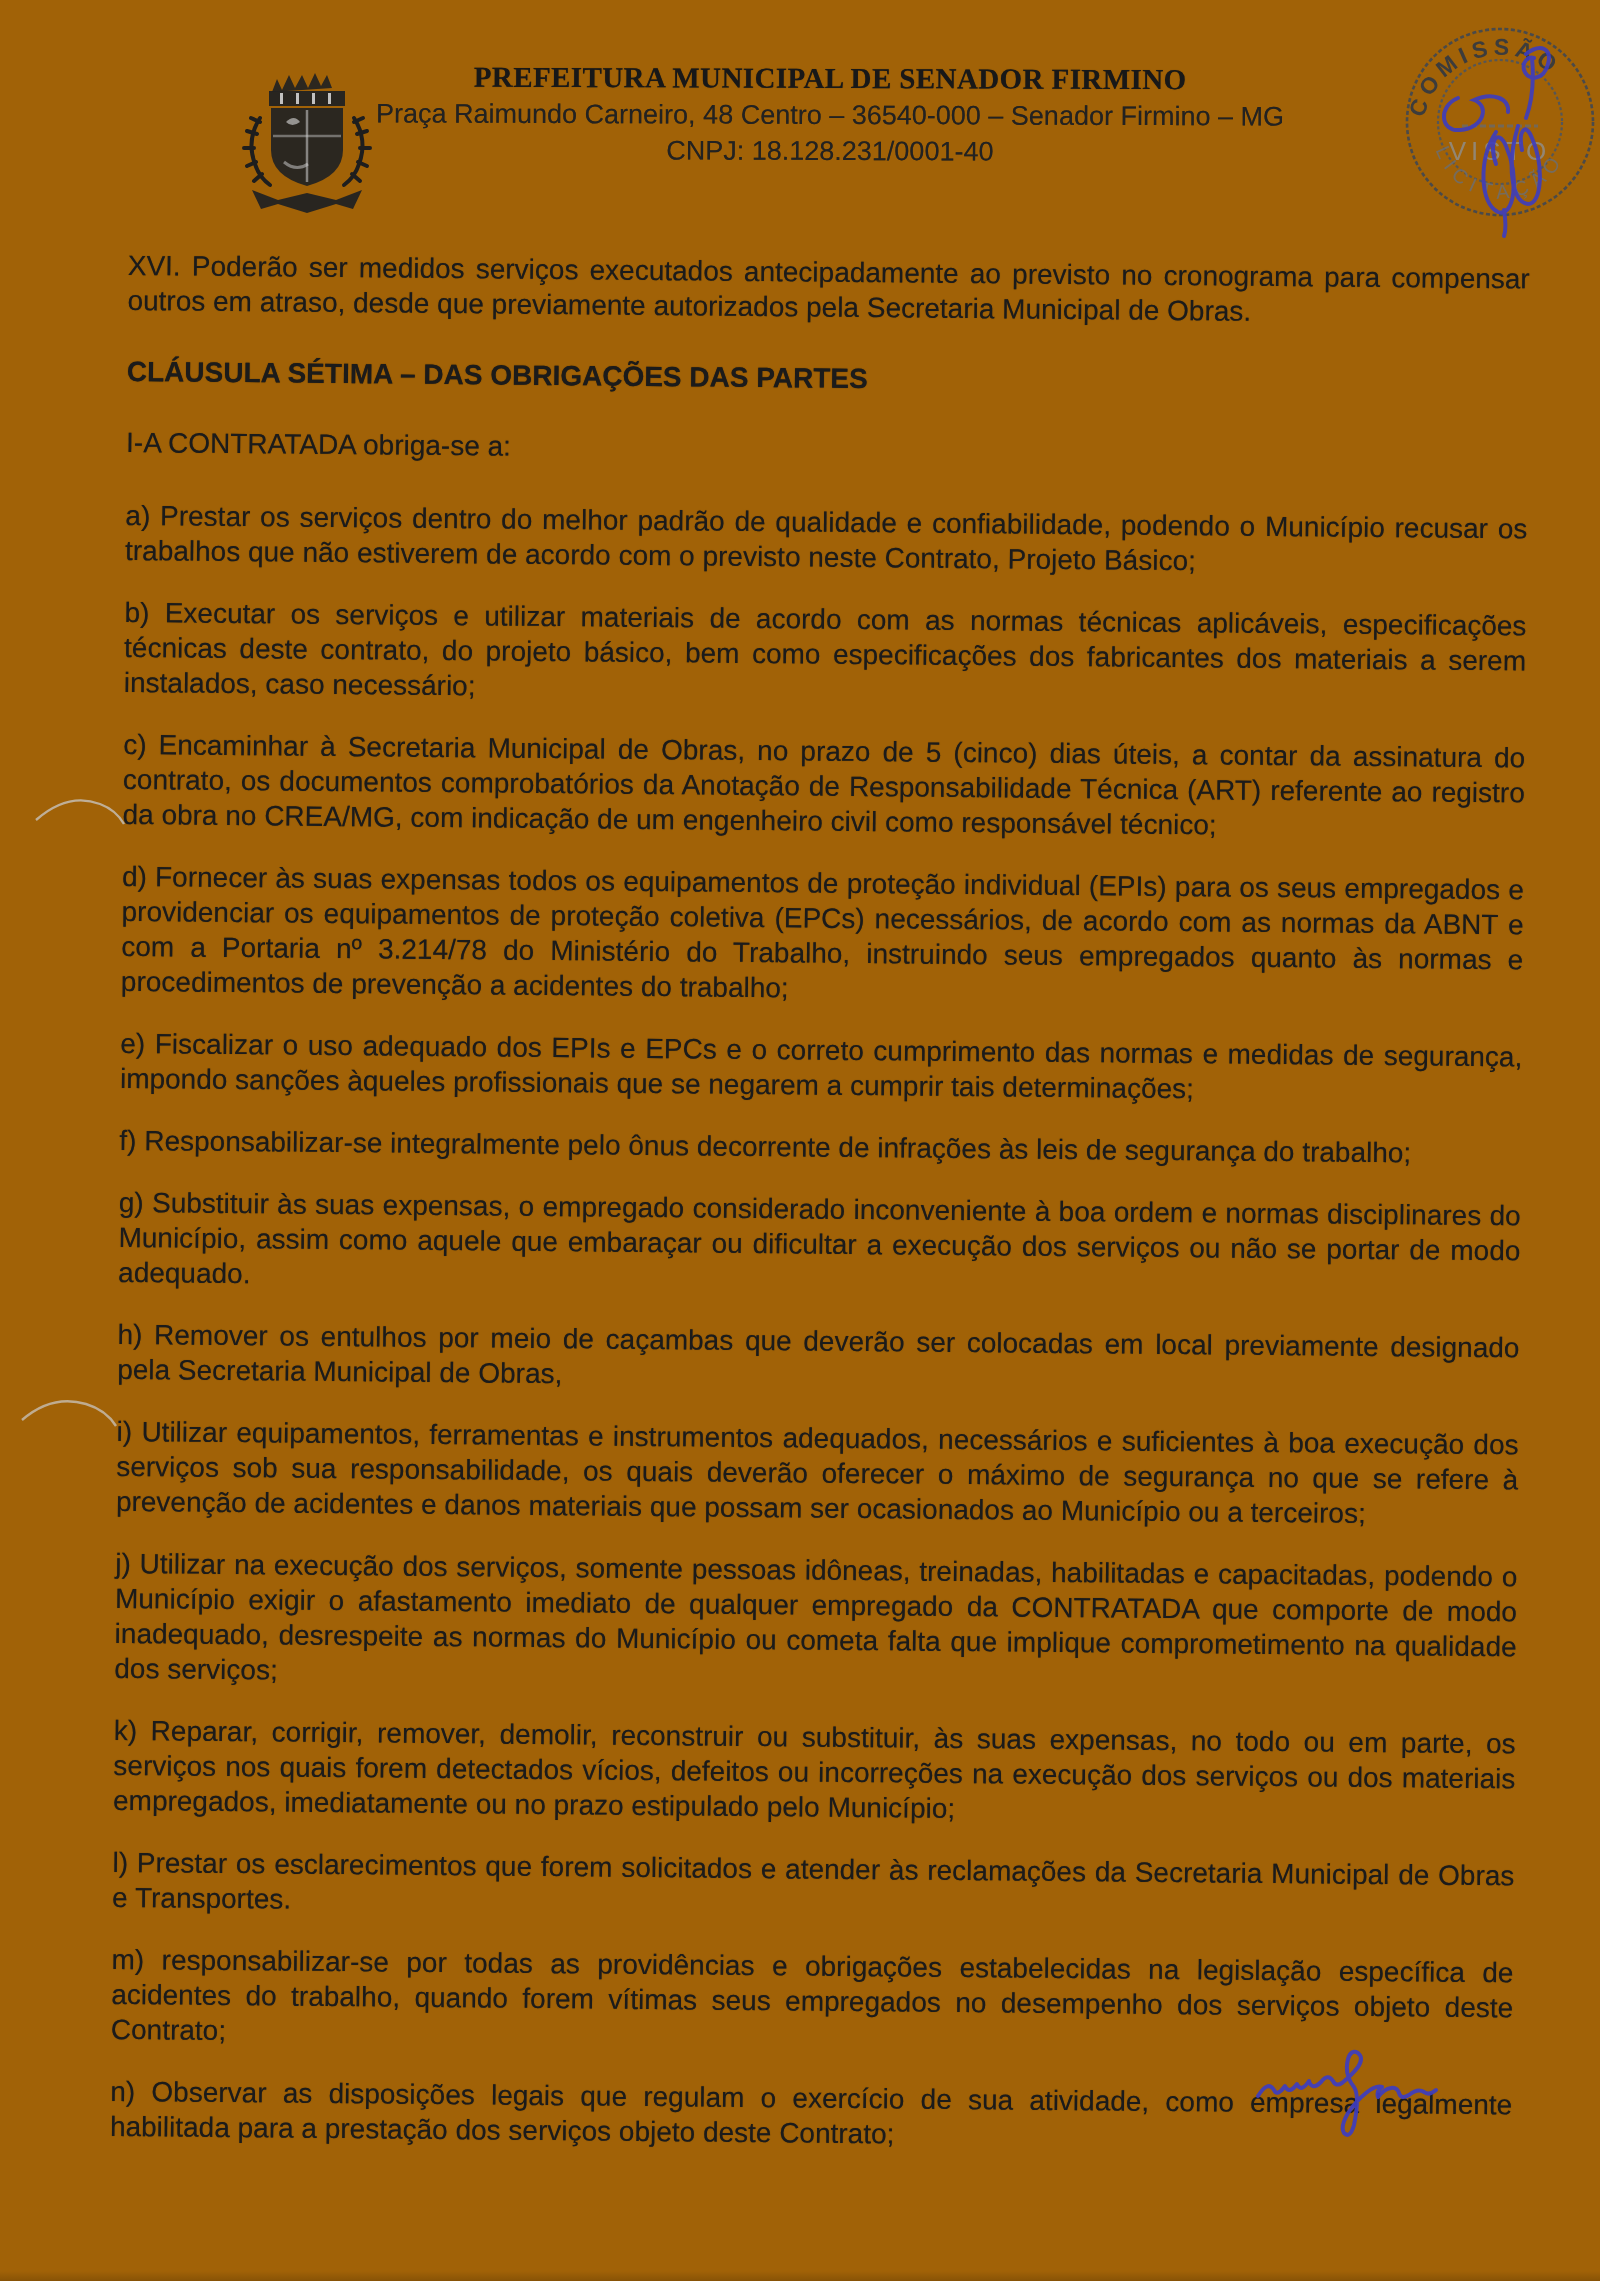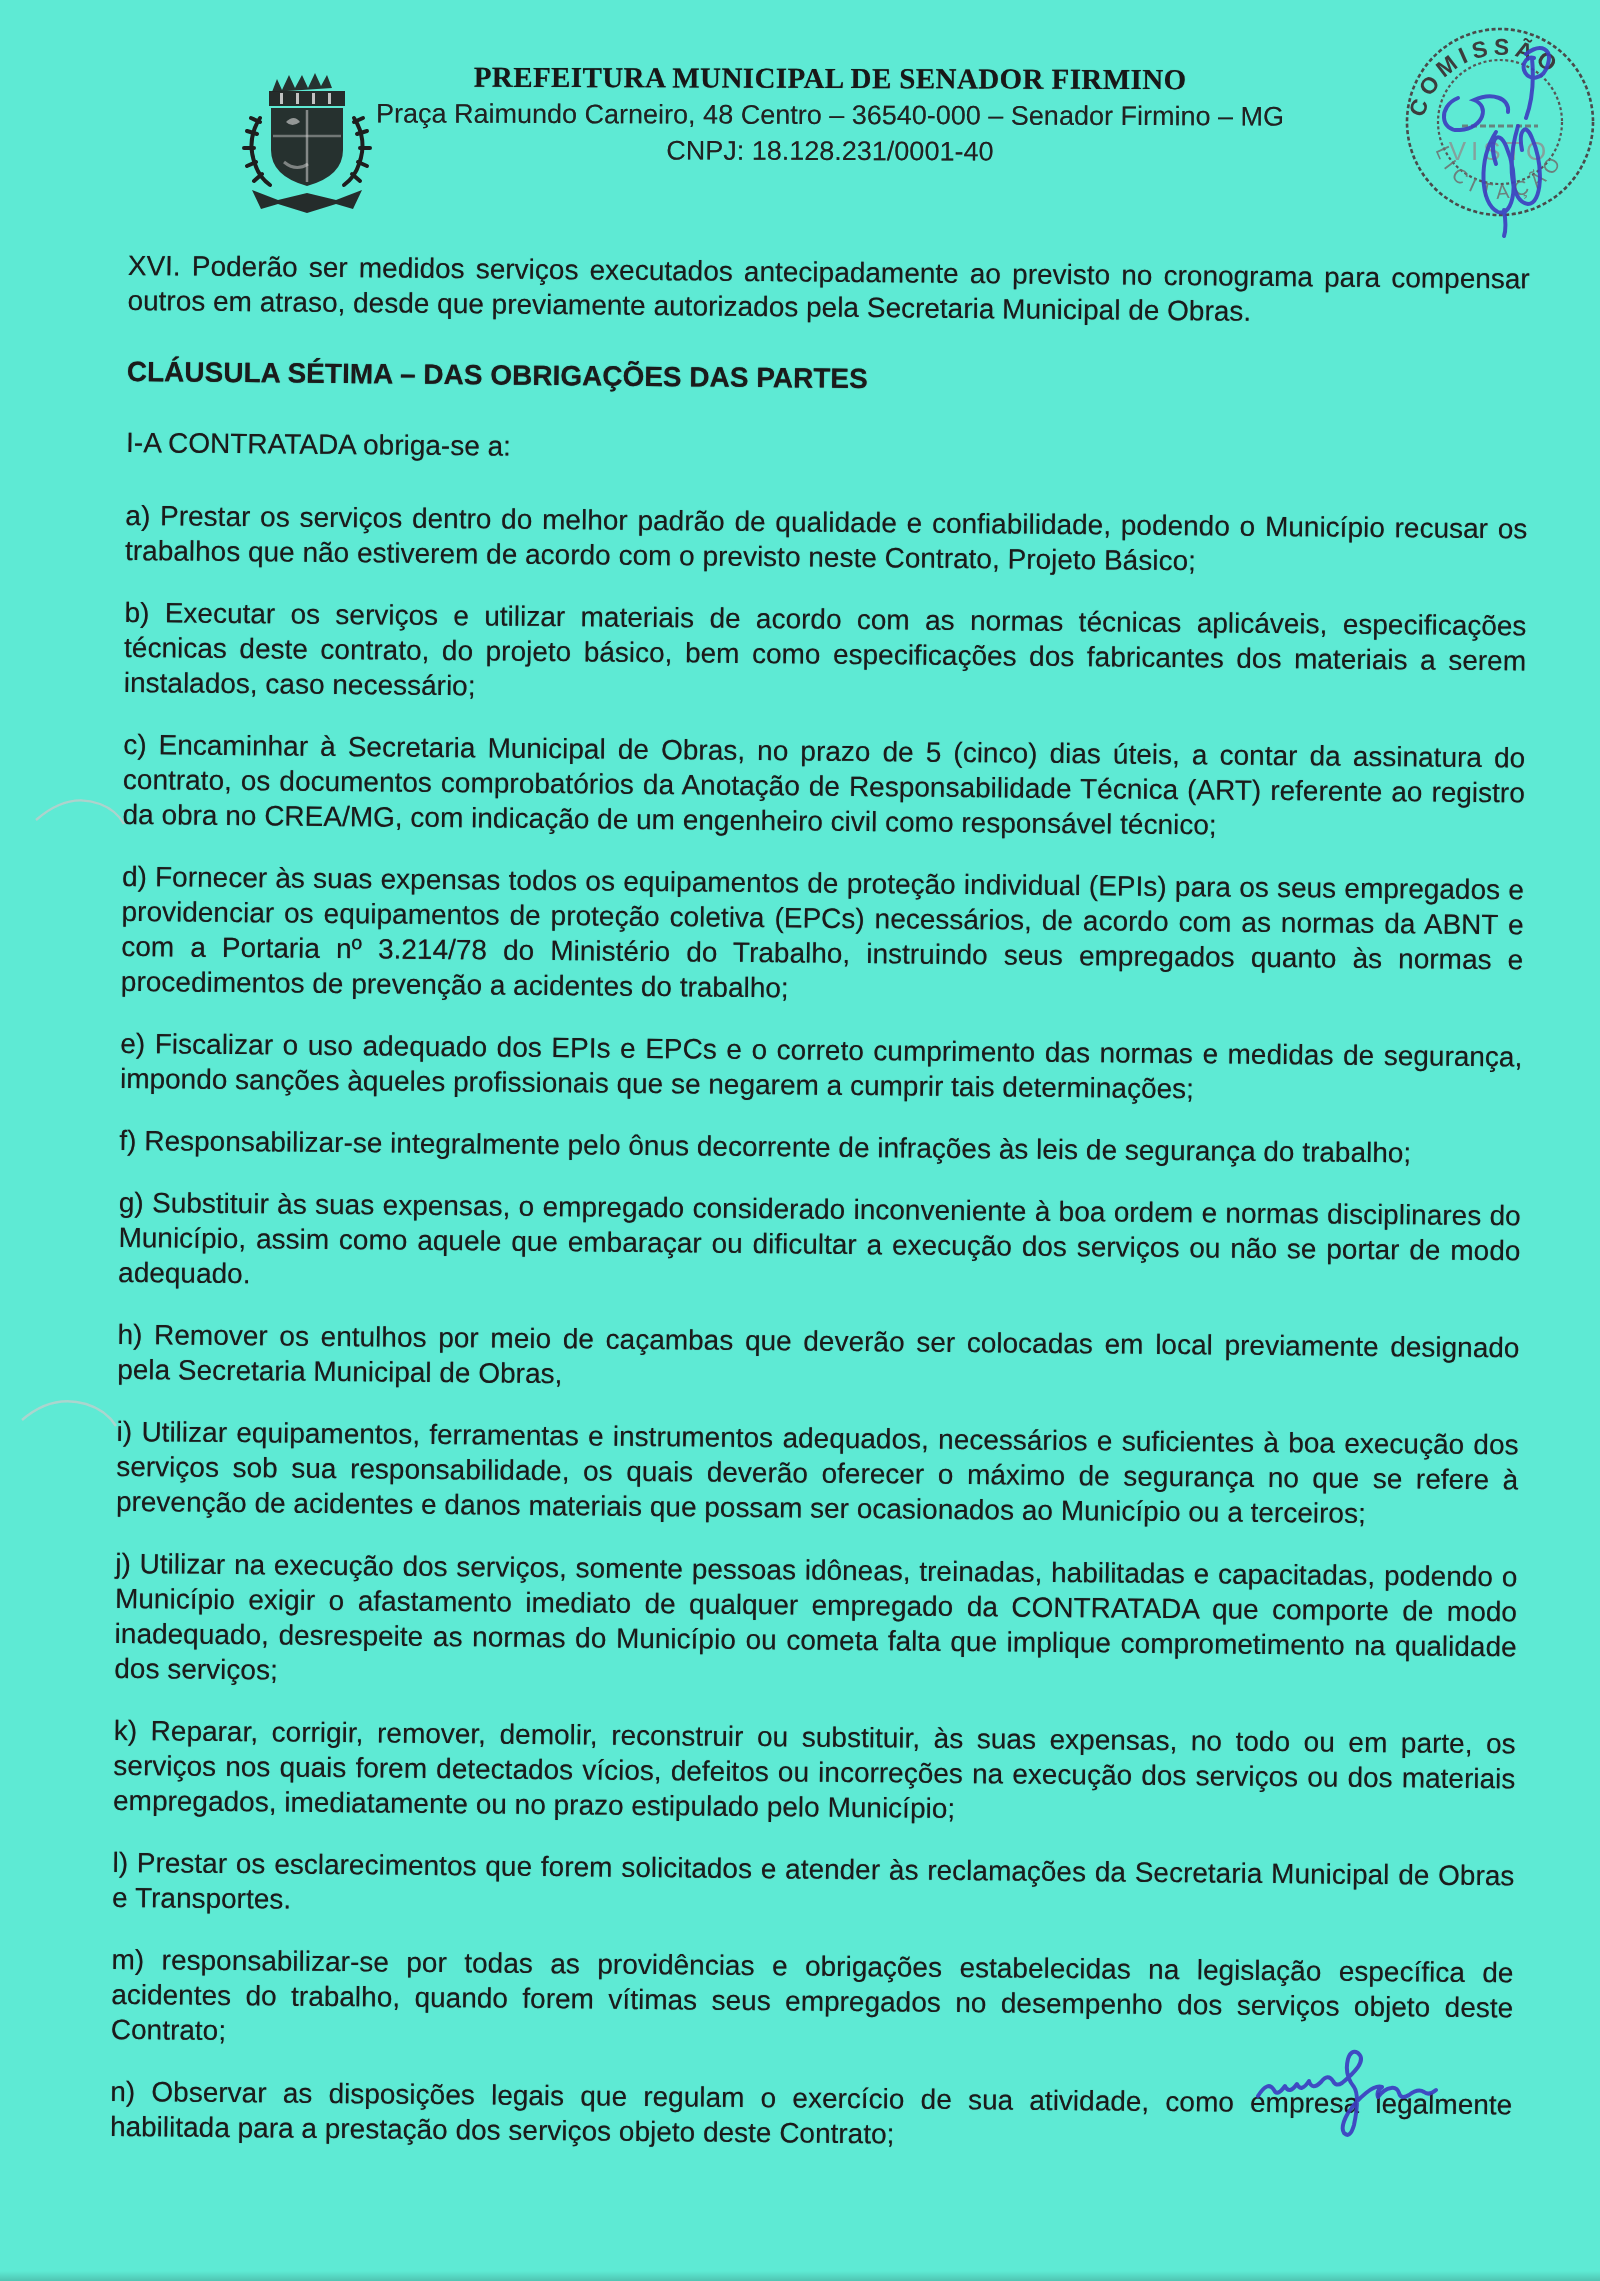--- a/index.html
+++ b/index.html
@@ -1,18 +1,18 @@
 <!DOCTYPE html>
 <html><head>
 <meta charset="utf-8">
 <style>
   html,body{margin:0;padding:0;background:#9a9a9a;}
   .page{
     position:relative;width:1600px;height:2281px;margin:0 auto;
-    background:#5eead4;overflow:hidden;
+    background:#a16207;overflow:hidden;
     font-family:"Liberation Sans", sans-serif;color:#1b1b1b;
   }
   
   .header{position:absolute;top:56px;left:0;width:100%;height:180px;}
   .crest{position:absolute;left:226px;top:14px;width:162px;height:152px;}
   .header-text{
     position:absolute;left:360px;top:6px;width:940px;text-align:center;
     transform:rotate(0.2deg);
   }
   .header-title{

